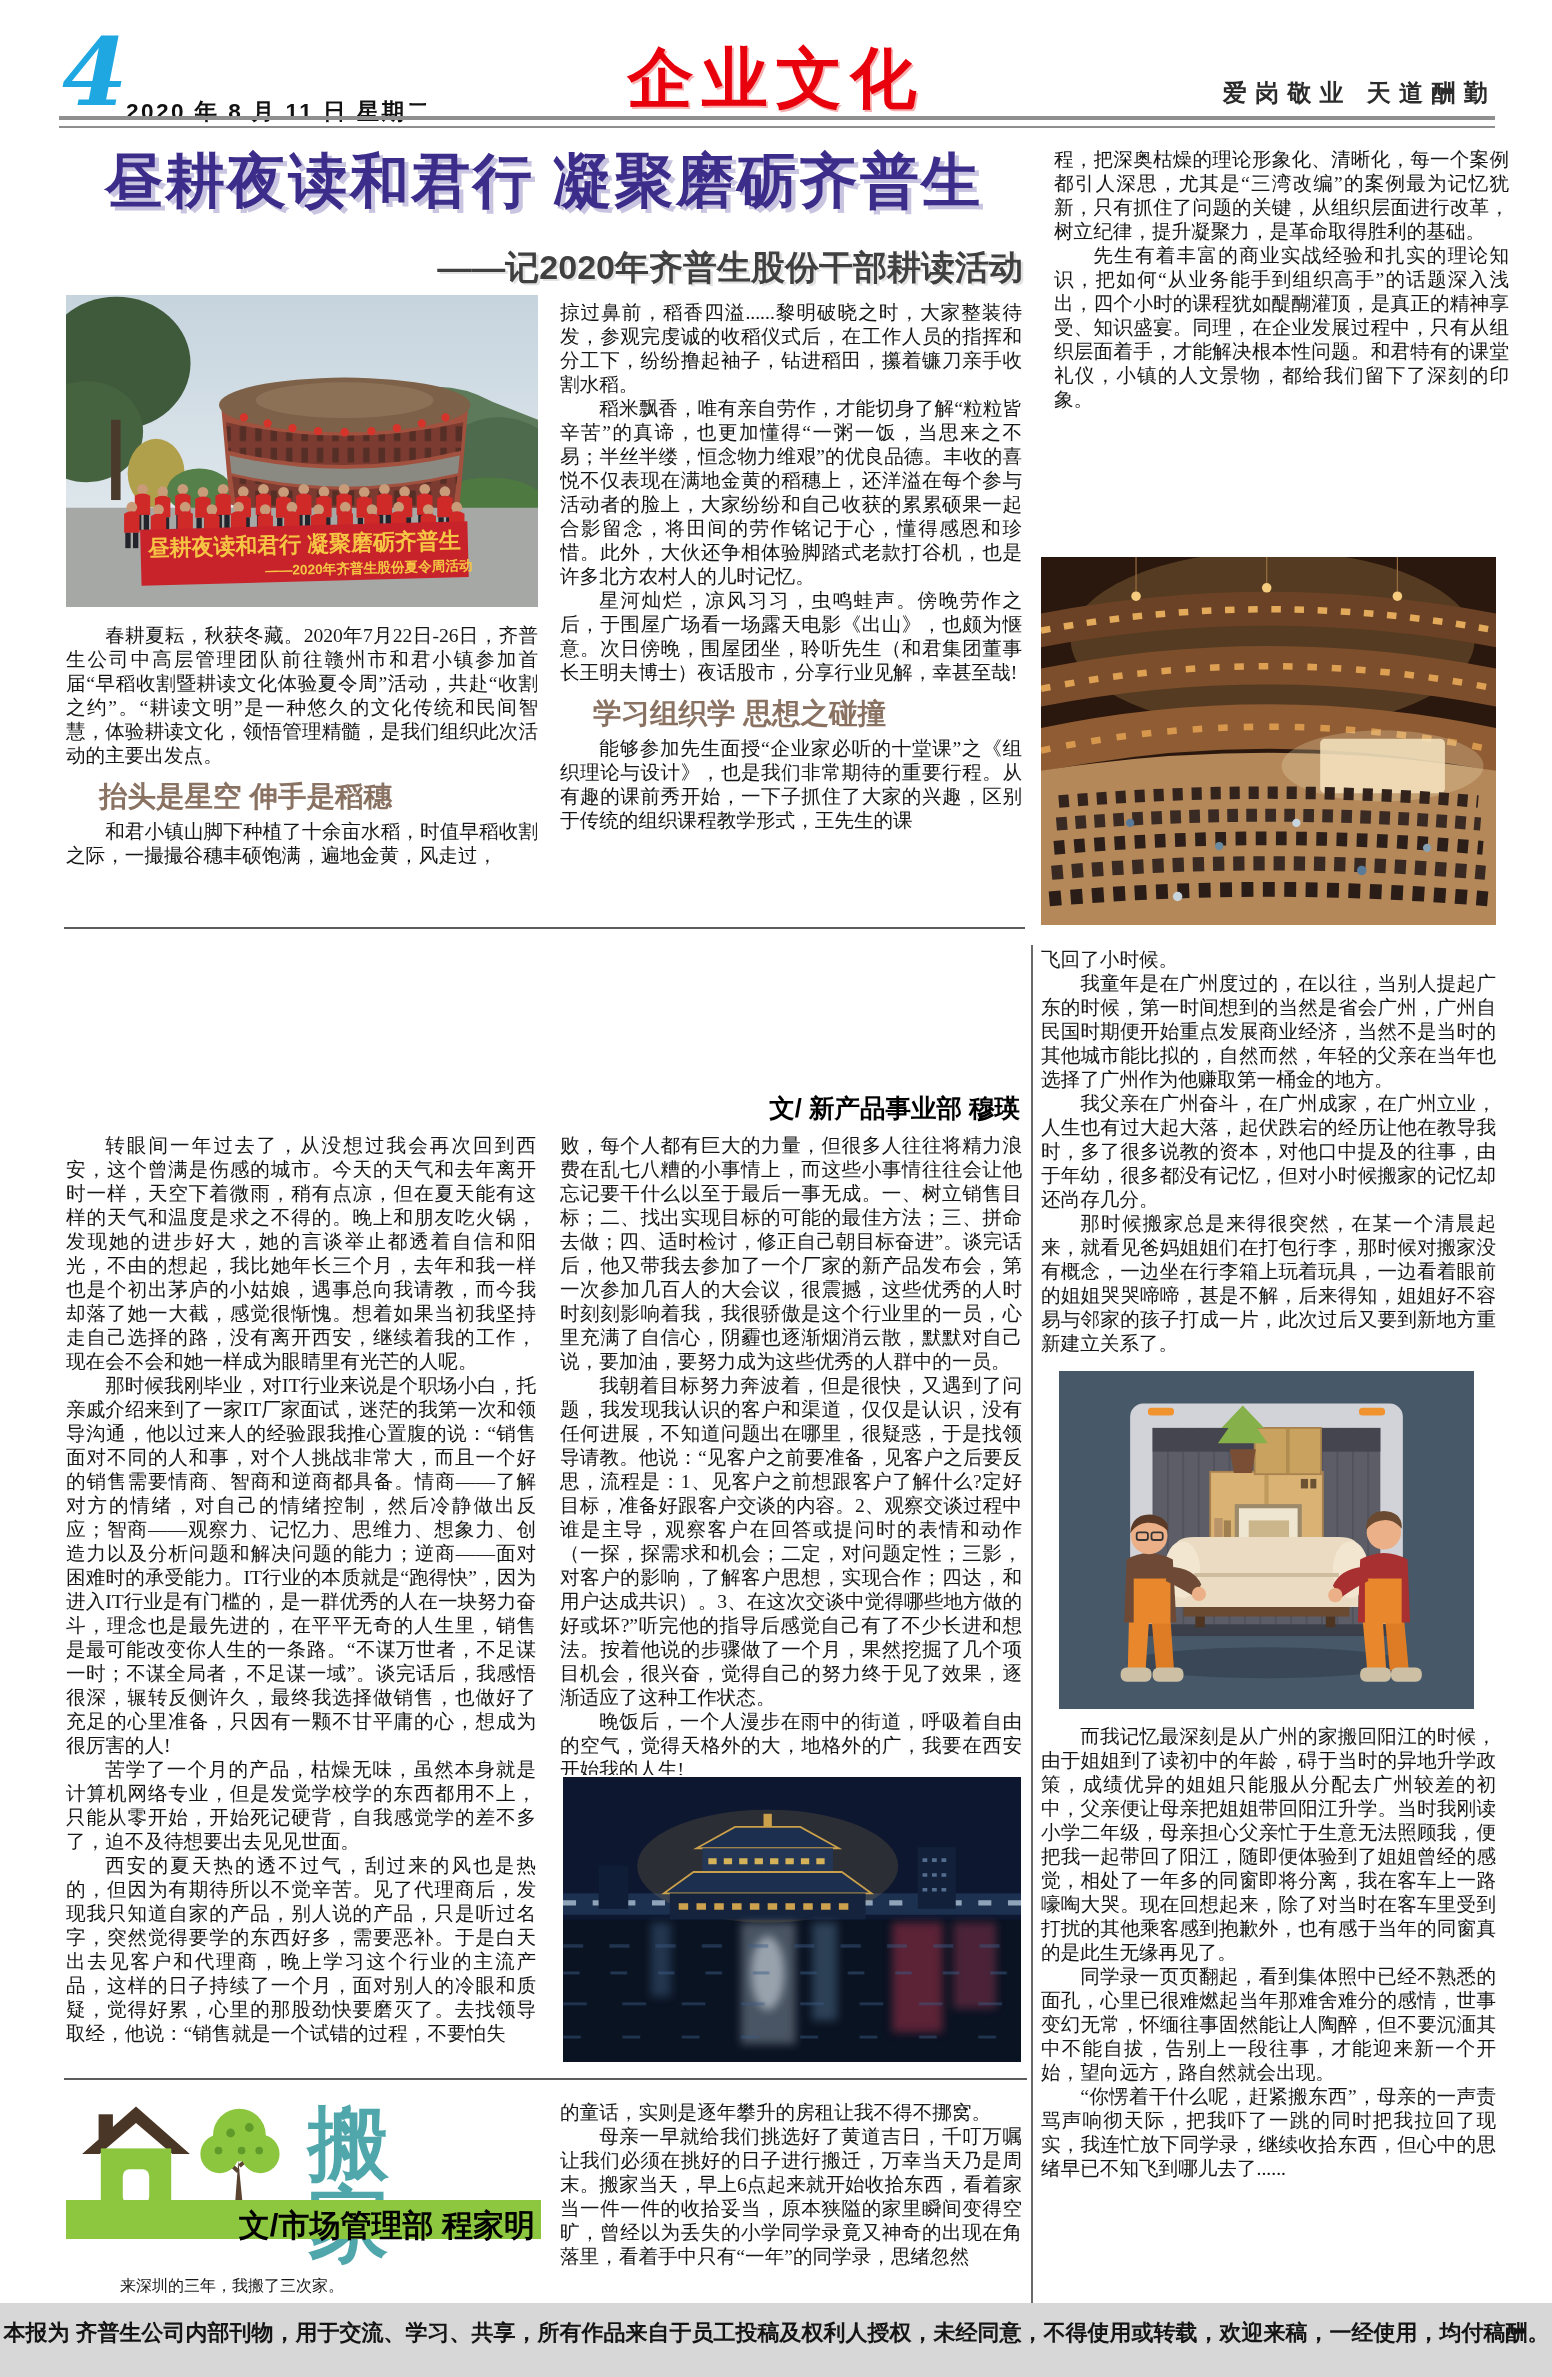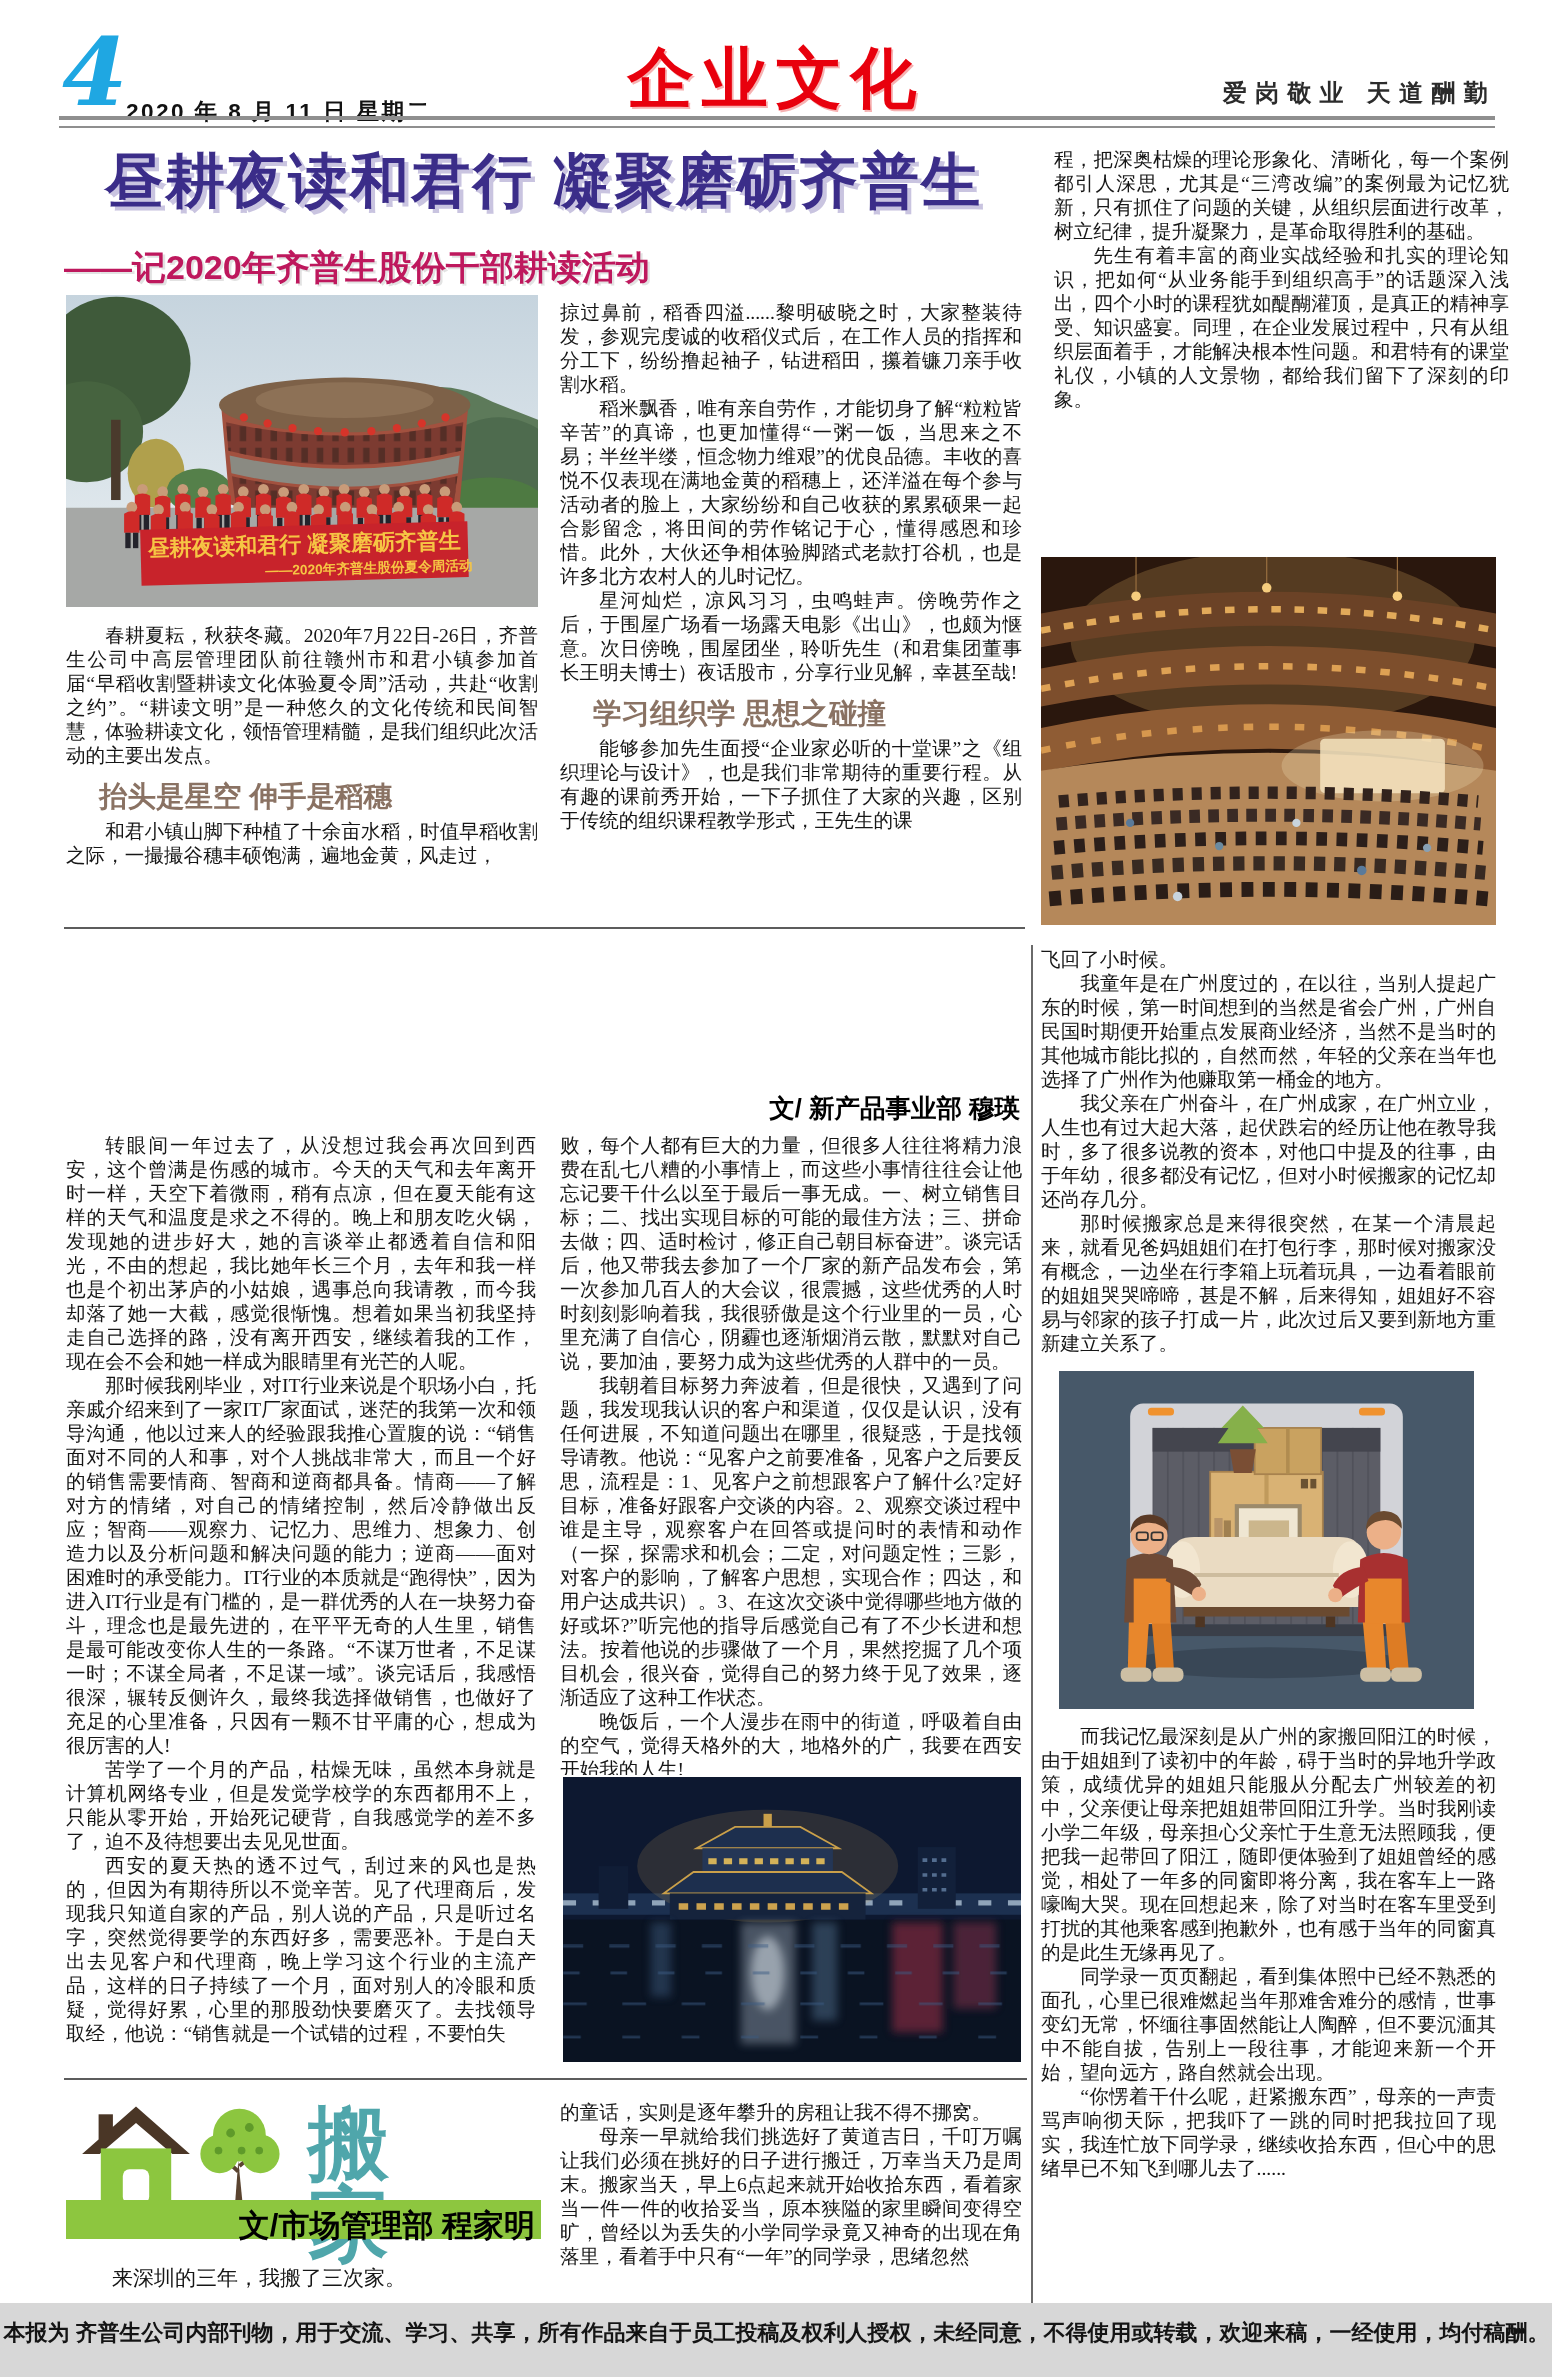--- a/index.html
+++ b/index.html
@@ -28,40 +28,40 @@
   .textcol{overflow:hidden;}
   .textcol p{margin:0;font-size:19.6px;line-height:24px;text-align:justify;color:#161616;}
   .textcol p.indent{text-indent:2em;}
   .subhead{font-family:"Liberation Sans","DejaVu Sans",sans-serif;font-weight:bold;color:#8a7263;
            font-size:28.5px;line-height:36px;margin:9.5px 0 6px 33px;}
 
   
   .a1-title{left:64px;top:142px;width:959px;text-align:center;font-size:59px;font-weight:900;
             color:#3b2d89;letter-spacing:2.4px;font-family:"Liberation Sans","DejaVu Sans",sans-serif;
             text-shadow:4.2px 4.2px 0 #c9c4e0;}
-  .a1-subtitle{left:64px;top:245px;width:959px;text-align:left;font-size:34px;color:#be185d;
+  .a1-subtitle{left:64px;top:245px;width:959px;text-align:right;font-size:34px;color:#404040;
             font-weight:bold;font-family:"Liberation Sans","DejaVu Sans",sans-serif;
             text-shadow:2.4px 2.4px 0 #e2e2e2;}
 
   
   .a2-title{left:64px;top:954px;width:959px;text-align:center;font-size:77px;font-weight:900;
             color:#ee7e24;letter-spacing:6px;font-family:"Liberation Serif","DejaVu Serif",serif;
             text-shadow:4.7px 4.7px 0 #dedede;}
   .a2-author{left:510px;top:1091px;width:510px;text-align:right;font-size:25.5px;font-weight:bold;
             font-family:"Liberation Sans","DejaVu Sans",sans-serif;color:#000;}
 
   
   .a3-head{left:66px;top:2096px;width:475px;height:148px;}
   .a3-title{position:absolute;left:242px;top:7.1px;font-size:81px;font-weight:900;color:#4fa6ab;
             letter-spacing:31px;font-family:"Liberation Sans","DejaVu Sans",sans-serif;line-height:1;}
   .a3-bar{position:absolute;left:0;top:104px;width:475px;height:39px;background:#8dc63f;}
   .a3-author{position:absolute;right:6px;top:4.7px;font-size:31px;font-weight:bold;color:#000;
             font-family:"Liberation Sans","DejaVu Sans",sans-serif;}
   .a3-intro{left:104px;top:2255px;width:439px;}
-  .a3-intro p{margin:8px;font-size:21px;line-height:30px;color:#161616;}
+  .a3-intro p{margin:16px;font-size:16px;line-height:30px;color:#161616;}
 
   
   .footer{left:0;top:2303px;width:1553px;height:75px;background:#d7d7d7;}
   .footer div{padding-top:15.4px;text-align:center;font-size:22px;font-weight:bold;color:#141414;
             font-family:"Liberation Sans","DejaVu Sans",sans-serif;}
 
   .photo{overflow:hidden;}
   .photo svg{display:block;width:100%;height:100%;}
 </style>
 </head>

